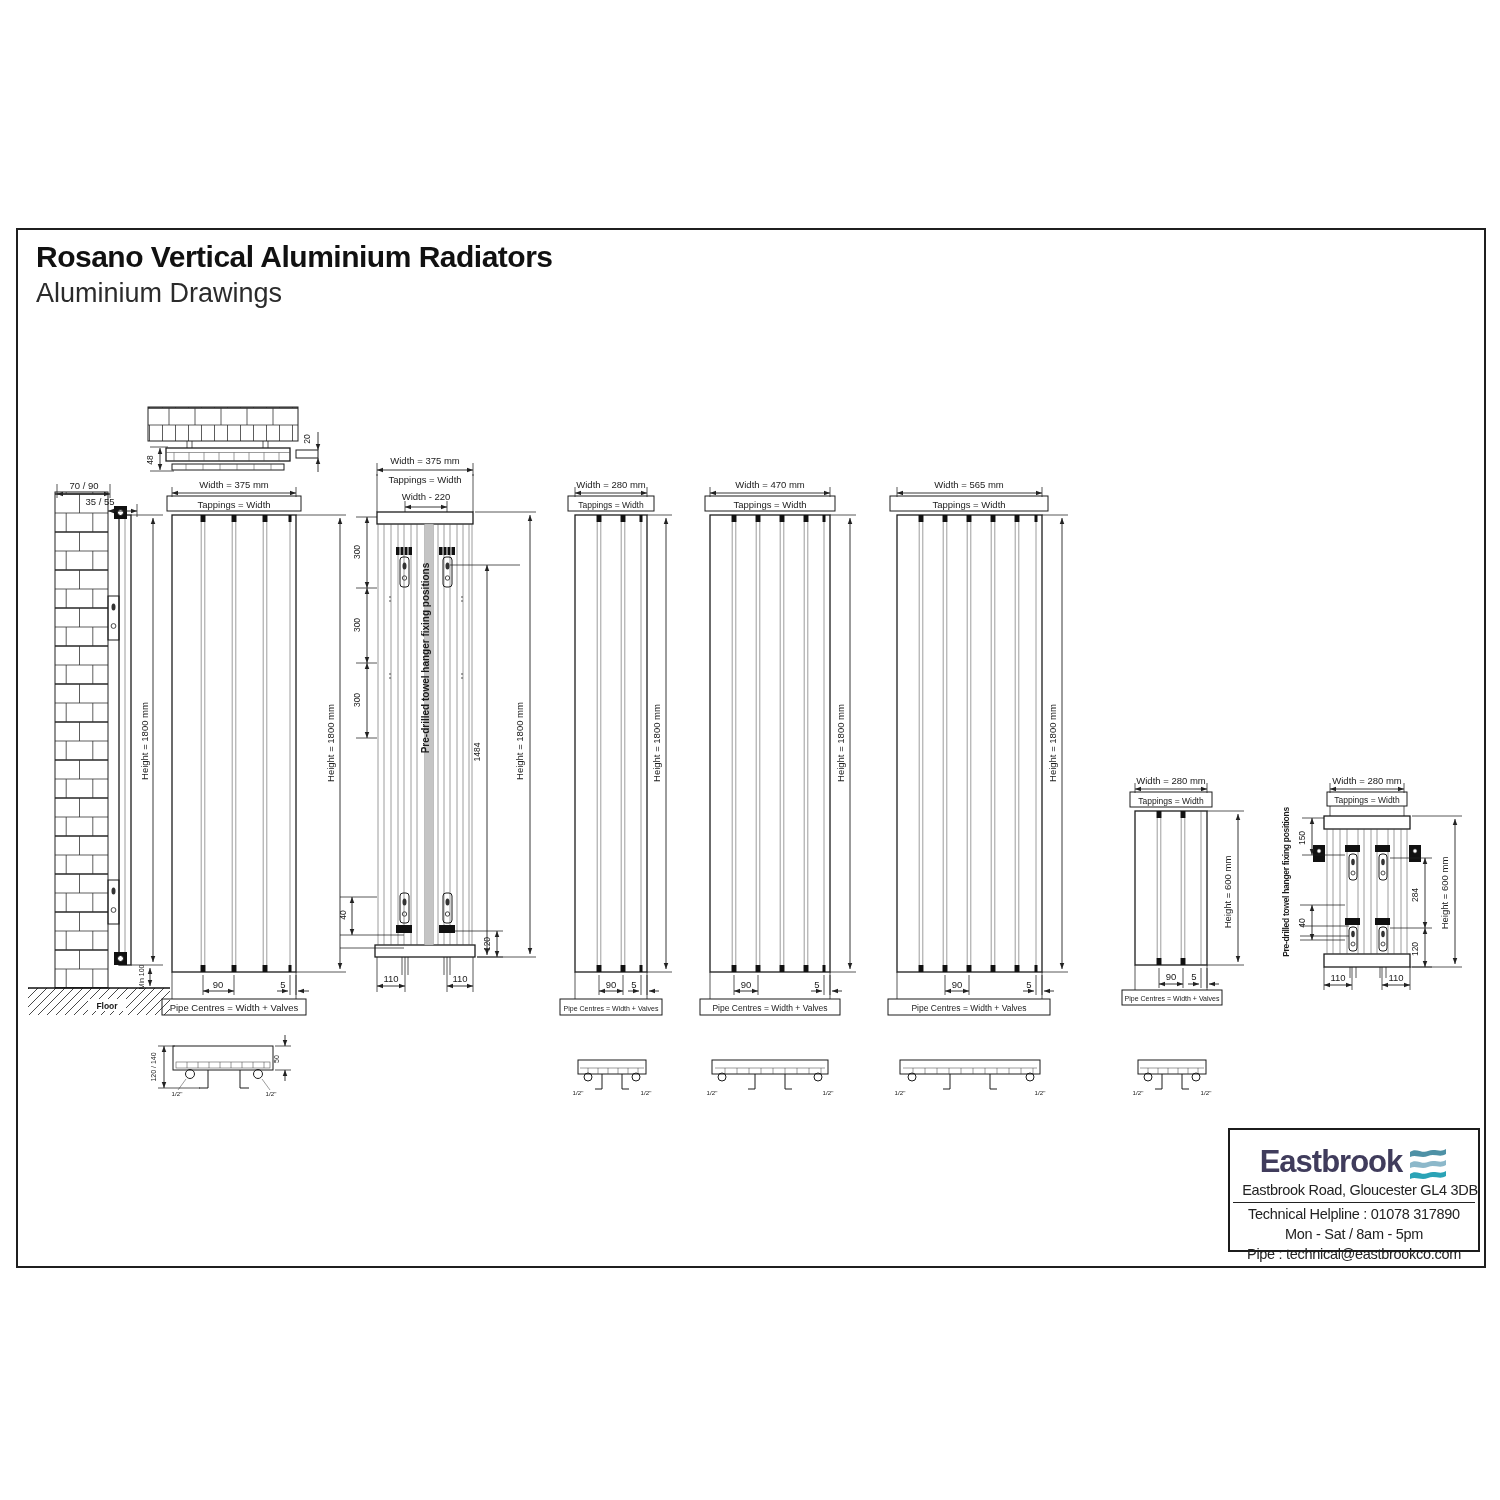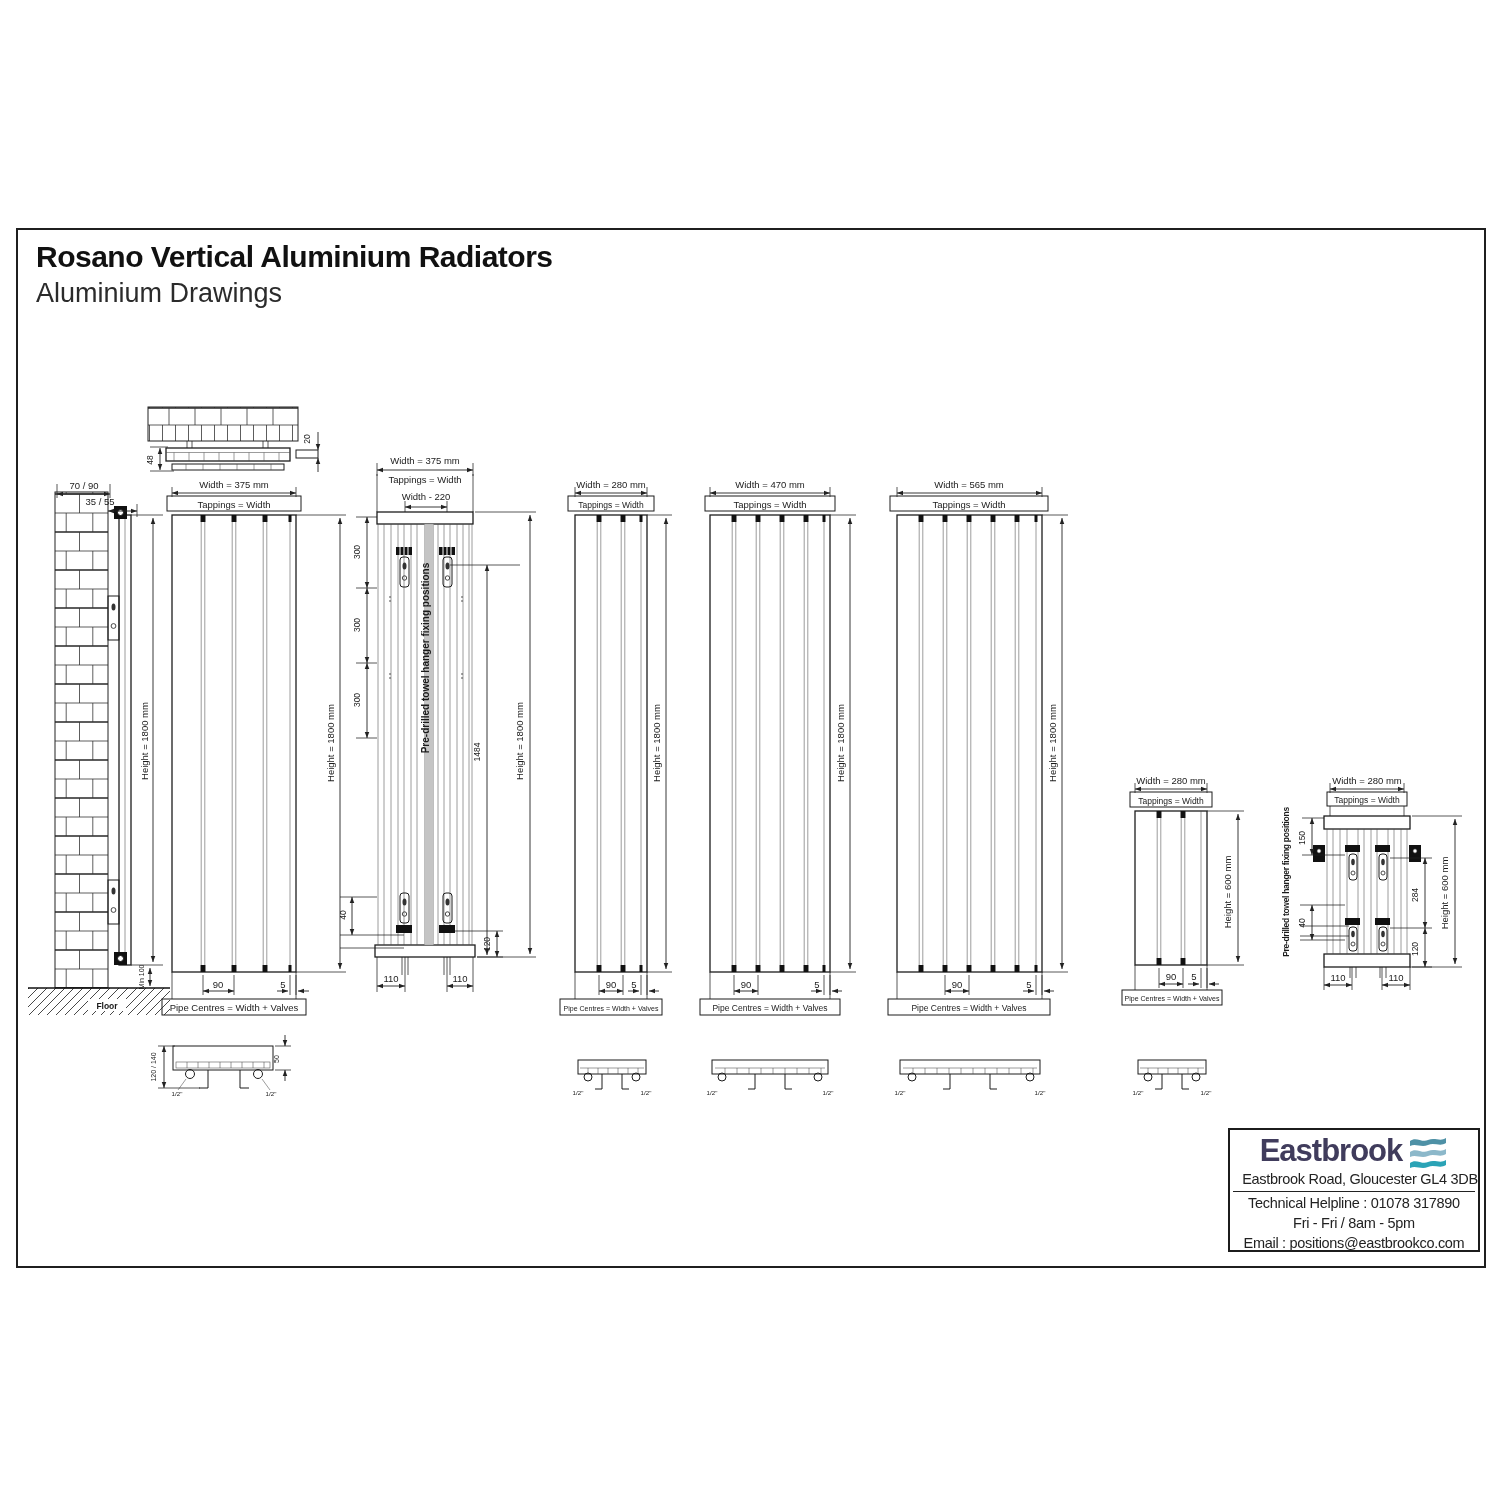--- a/index.html
+++ b/index.html
@@ -13,21 +13,21 @@
   .bold{font-weight:bold;} .mid{text-anchor:middle;}
   .dim{stroke:#222;stroke-width:.9;fill:none;}
   .ext{stroke:#222;stroke-width:.75;fill:none;}
   .obj{stroke:#1d1d1d;stroke-width:1.3;fill:#fff;}
   .objn{stroke:#1d1d1d;stroke-width:1;fill:none;}
   .thin{stroke:#4a4a4a;stroke-width:.55;fill:none;}
   .dark{fill:#111;}
   
   #brand-box{position:absolute;left:1228px;top:1128px;width:252px;height:124px;border:2.5px solid #1c1c1c;
              background:#fff;text-align:center;box-sizing:border-box;}
-  .brand-row{display:flex;align-items:center;justify-content:center;gap:6px;height:40px;margin-top:1px;}
+  .brand-row{display:flex;align-items:center;justify-content:center;gap:6px;height:40px;margin-top:12px;}
   .brand-name{font-size:31px;font-weight:bold;color:#403c5c;letter-spacing:-1px;}
   .brand-address{font-size:14.5px;letter-spacing:-0.3px;color:#222;height:19px;margin-left:12px;}
   .brand-divider{border-top:1.5px solid #222;margin:1px 3px 2px 3px;}
   .brand-line{font-size:14.5px;letter-spacing:-0.3px;color:#222;height:20px;line-height:19px;}
 </style>
 </head>
 <body>
 
 <div id="page">
   <div id="border"></div>
@@ -484,16 +484,16 @@
       <span class="brand-name">Eastbrook</span>
       <svg width="40" height="34" viewBox="0 0 40 34">
         <use href="#wave" transform="translate(0,1)" fill="#4e91a6"></use>
         <use href="#wave" transform="translate(0,12)" fill="#8cb8ca"></use>
         <use href="#wave" transform="translate(0,23)" fill="#2aa3b6"></use>
       </svg>
     </div>
     <div class="brand-address">Eastbrook Road, Gloucester GL4 3DB</div>
     <div class="brand-divider"></div>
     <div class="brand-line">Technical Helpline : 01078 317890</div>
-    <div class="brand-line">Fri - Fri / 8am - 5pm</div>
-    <div class="brand-line">Email : positions@eastbrookco.com</div>
+    <div class="brand-line">Mon - Sat / 8am - 5pm</div>
+    <div class="brand-line">Pipe : technical@eastbrookco.com</div>
   </div>
 </div>
 
 </body></html>

